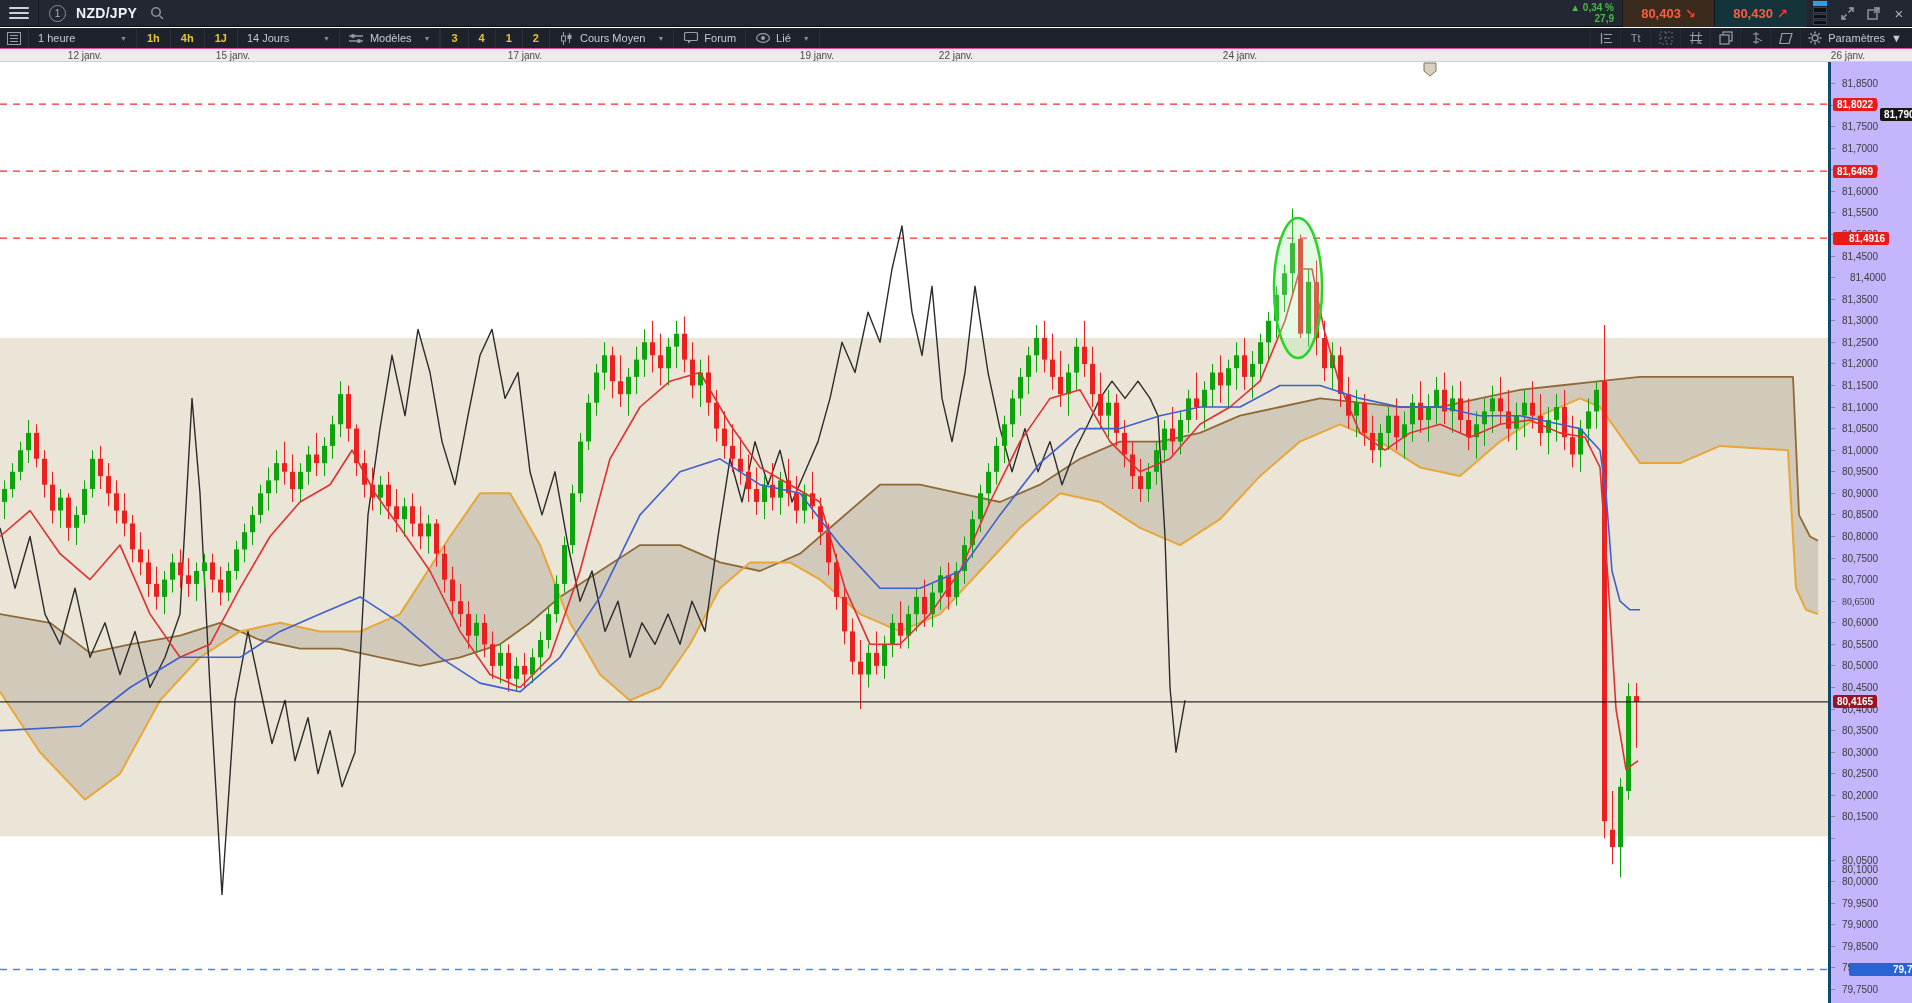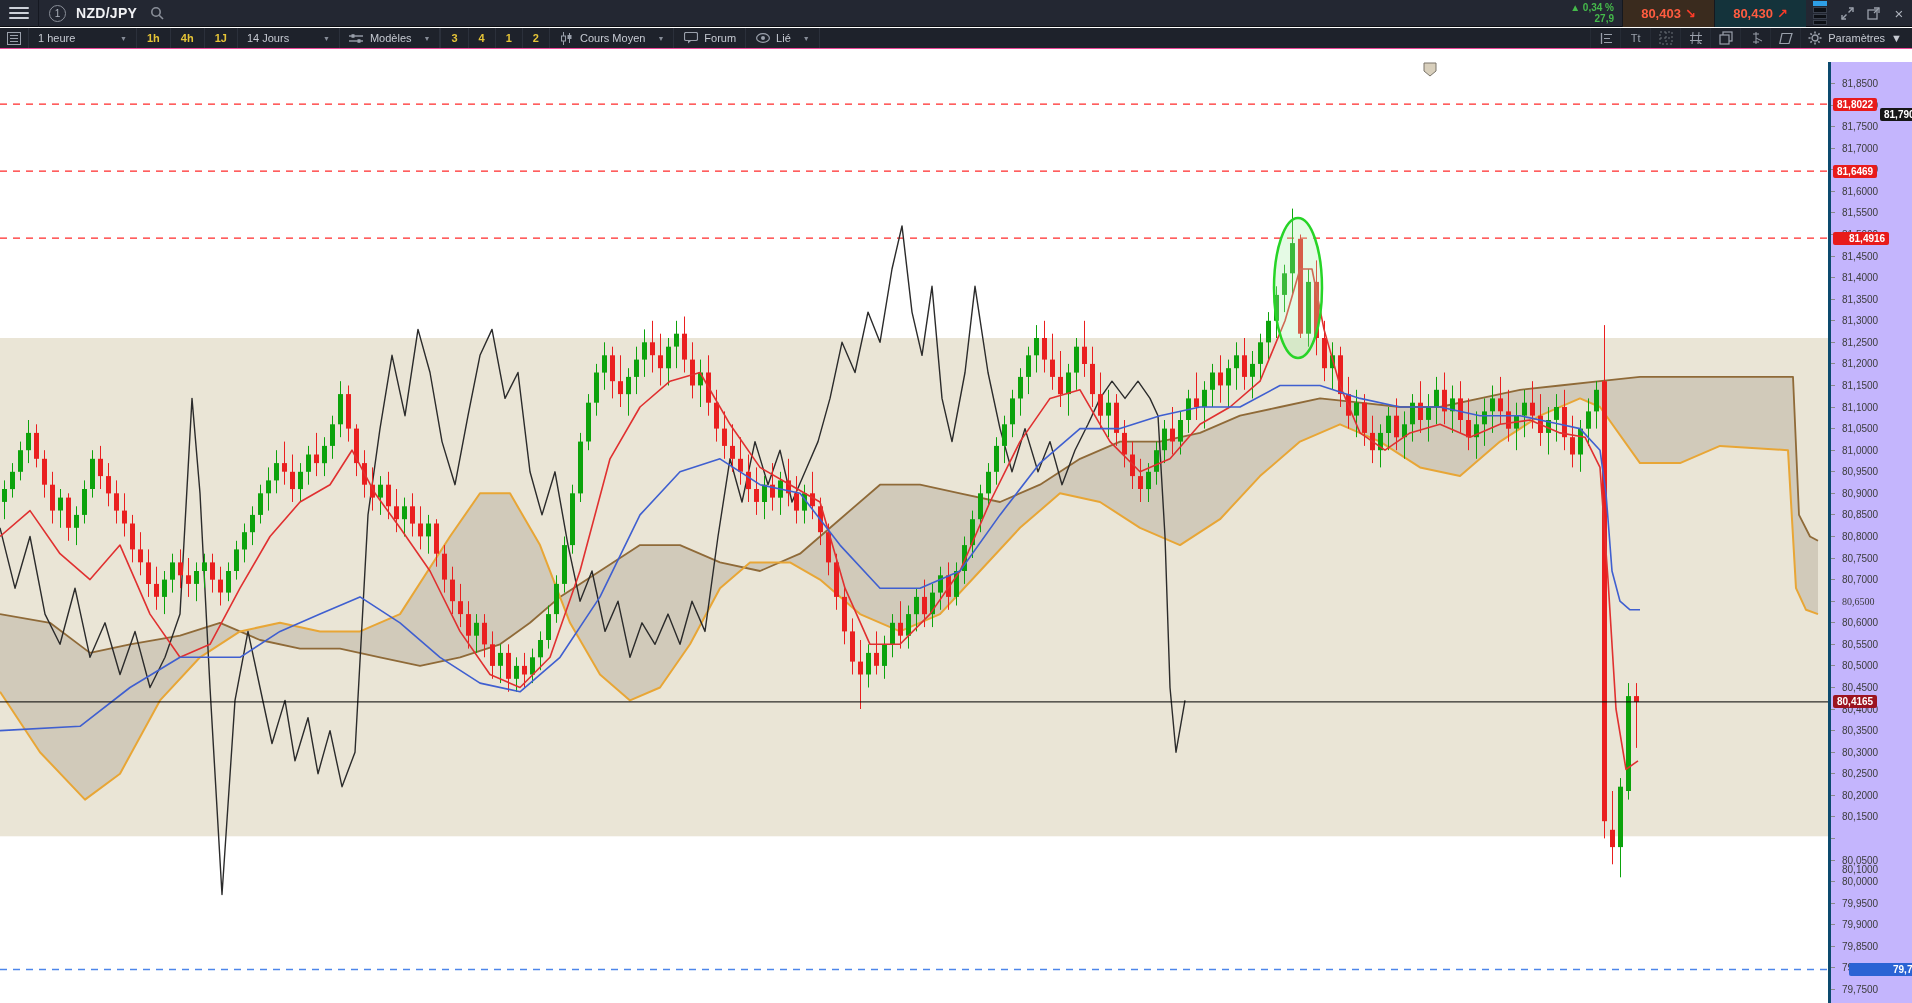--- a/index.html
+++ b/index.html
@@ -244,20 +244,36 @@
                 <line x1="10.2" y1="3.8" x2="11.6" y2="2.4"></line>
               </g>
             </svg>
         </span>
         <span>Paramètres</span>
         <span class="caret">▼</span>
       </div>
     </div>
   </div>
 
+  <div id="datestrip">
+      <div class="date-label" style="left: 85px;">12 janv.</div>
+      <div class="date-tick" style="left: 85px;"></div>
+      <div class="date-label" style="left: 233px;">15 janv.</div>
+      <div class="date-tick" style="left: 233px;"></div>
+      <div class="date-label" style="left: 525px;">17 janv.</div>
+      <div class="date-tick" style="left: 525px;"></div>
+      <div class="date-label" style="left: 817px;">19 janv.</div>
+      <div class="date-tick" style="left: 817px;"></div>
+      <div class="date-label" style="left: 956px;">22 janv.</div>
+      <div class="date-tick" style="left: 956px;"></div>
+      <div class="date-label" style="left: 1240px;">24 janv.</div>
+      <div class="date-tick" style="left: 1240px;"></div>
+      <div class="date-label" style="left: 1848px;">26 janv.</div>
+      <div class="date-tick" style="left: 1848px;"></div>
+    </div>
   <div id="plot">
       <svg width="1828" height="941" viewBox="0 0 1828 941">
         <rect x="0" y="276.0" width="1828" height="498.3" fill="#eae5d6"></rect>
         <path d="M0 629.8 L40 690.2 L85 737.6 L120 711.7 L160 638.4 L200 595.3 L240 569.4 L280 560.8 L320 569.4 L360 569.4 L400 552.1 L450 474.5 L480 431.3 L510 431.3 L540 483.1 L570 560.8 L600 612.5 L630 638.4 L660 625.5 L690 582.3 L720 526.2 L750 500.4 L790 500.4 L820 517.6 L860 552.1 L900 569.4 L940 552.1 L980 509.0 L1020 465.8 L1060 431.3 L1100 440.0 L1140 465.8 L1180 483.1 L1220 457.2 L1260 414.1 L1300 379.6 L1340 362.3 L1380 379.6 L1420 405.4 L1460 414.1 L1500 379.6 L1540 353.7 L1580 336.4 L1600 345.0 L1640 401.1 L1680 401.1 L1720 383.9 L1788 388.2 L1796 526.2 L1806 547.8 L1818 552.1 L1818 478.8 L1810 474.5 L1799 452.9 L1793 314.9 L1700 314.9 L1640 314.9 L1600 319.2 L1560 323.5 L1520 327.8 L1480 336.4 L1440 345.0 L1400 345.0 L1360 340.7 L1320 336.4 L1280 345.0 L1240 353.7 L1200 370.9 L1160 379.6 L1120 379.6 L1080 396.8 L1040 422.7 L1000 440.0 L960 431.3 L920 422.7 L880 422.7 L840 457.2 L800 491.7 L760 509.0 L720 500.4 L680 483.1 L640 483.1 L600 509.0 L560 534.9 L530 560.8 L500 582.3 L460 595.3 L420 603.9 L380 595.3 L340 586.6 L300 586.6 L260 578.0 L220 560.8 L180 573.7 L130 582.3 L90 590.9 L50 560.8 L0 552.1 Z" fill="#ccc6b5" fill-opacity="0.85"></path>
         <polyline points="0,552.1 50,560.8 90,590.9 130,582.3 180,573.7 220,560.8 260,578.0 300,586.6 340,586.6 380,595.3 420,603.9 460,595.3 500,582.3 530,560.8 560,534.9 600,509.0 640,483.1 680,483.1 720,500.4 760,509.0 800,491.7 840,457.2 880,422.7 920,422.7 960,431.3 1000,440.0 1040,422.7 1080,396.8 1120,379.6 1160,379.6 1200,370.9 1240,353.7 1280,345.0 1320,336.4 1360,340.7 1400,345.0 1440,345.0 1480,336.4 1520,327.8 1560,323.5 1600,319.2 1640,314.9 1700,314.9 1793,314.9 1799,452.9 1810,474.5 1818,478.8" fill="none" stroke="#8f6a38" stroke-width="1.8" stroke-linejoin="round"></polyline>
         <polyline points="0,629.8 40,690.2 85,737.6 120,711.7 160,638.4 200,595.3 240,569.4 280,560.8 320,569.4 360,569.4 400,552.1 450,474.5 480,431.3 510,431.3 540,483.1 570,560.8 600,612.5 630,638.4 660,625.5 690,582.3 720,526.2 750,500.4 790,500.4 820,517.6 860,552.1 900,569.4 940,552.1 980,509.0 1020,465.8 1060,431.3 1100,440.0 1140,465.8 1180,483.1 1220,457.2 1260,414.1 1300,379.6 1340,362.3 1380,379.6 1420,405.4 1460,414.1 1500,379.6 1540,353.7 1580,336.4 1600,345.0 1640,401.1 1680,401.1 1720,383.9 1788,388.2 1796,526.2 1806,547.8 1818,552.1" fill="none" stroke="#e8a636" stroke-width="2" stroke-linejoin="round"></polyline>
         <line x1="0" x2="1828" y1="42.1" y2="42.1" stroke="#ff2a2a" stroke-width="1.4" stroke-dasharray="7 6"></line>
         <line x1="0" x2="1828" y1="109.1" y2="109.1" stroke="#ff2a2a" stroke-width="1.4" stroke-dasharray="7 6"></line>
         <line x1="0" x2="1828" y1="176.1" y2="176.1" stroke="#ff2a2a" stroke-width="1.4" stroke-dasharray="7 6"></line>
         <line x1="0" x2="1828" y1="907.5" y2="907.5" stroke="#4d86ea" stroke-width="1.4" stroke-dasharray="7 6"></line>
@@ -694,21 +710,21 @@
       <div class="tick-label" style="top: 102.3px;">81,6500</div>
       <div class="tick-dash" style="top: 128.8px;"></div>
       <div class="tick-label" style="top: 123.8px;">81,6000</div>
       <div class="tick-dash" style="top: 150.4px;"></div>
       <div class="tick-label" style="top: 145.4px;">81,5500</div>
       <div class="tick-dash" style="top: 172px;"></div>
       <div class="tick-label" style="top: 167px;">81,5000</div>
       <div class="tick-dash" style="top: 193.6px;"></div>
       <div class="tick-label" style="top: 188.6px;">81,4500</div>
       <div class="tick-dash" style="top: 215.1px;"></div>
-      <div class="tick-label" style="top: 210.1px;">81,4000</div>
+      <div class="tick-label" style="top: 210.1px; margin-left: 8px;">81,4000</div>
       <div class="tick-dash" style="top: 236.7px;"></div>
       <div class="tick-label" style="top: 231.7px;">81,3500</div>
       <div class="tick-dash" style="top: 258.3px;"></div>
       <div class="tick-label" style="top: 253.3px;">81,3000</div>
       <div class="tick-dash" style="top: 279.8px;"></div>
       <div class="tick-label" style="top: 274.8px;">81,2500</div>
       <div class="tick-dash" style="top: 301.4px;"></div>
       <div class="tick-label" style="top: 296.4px;">81,2000</div>
       <div class="tick-dash" style="top: 323px;"></div>
       <div class="tick-label" style="top: 318px;">81,1500</div>

